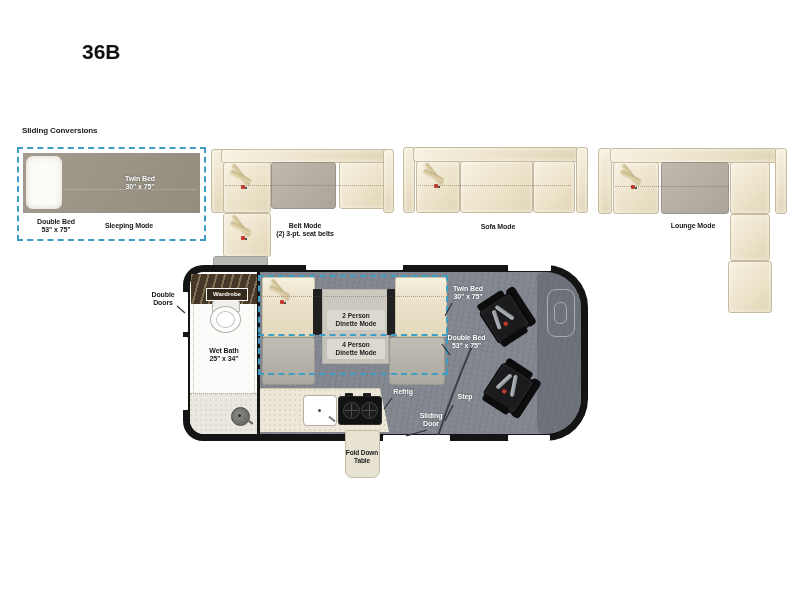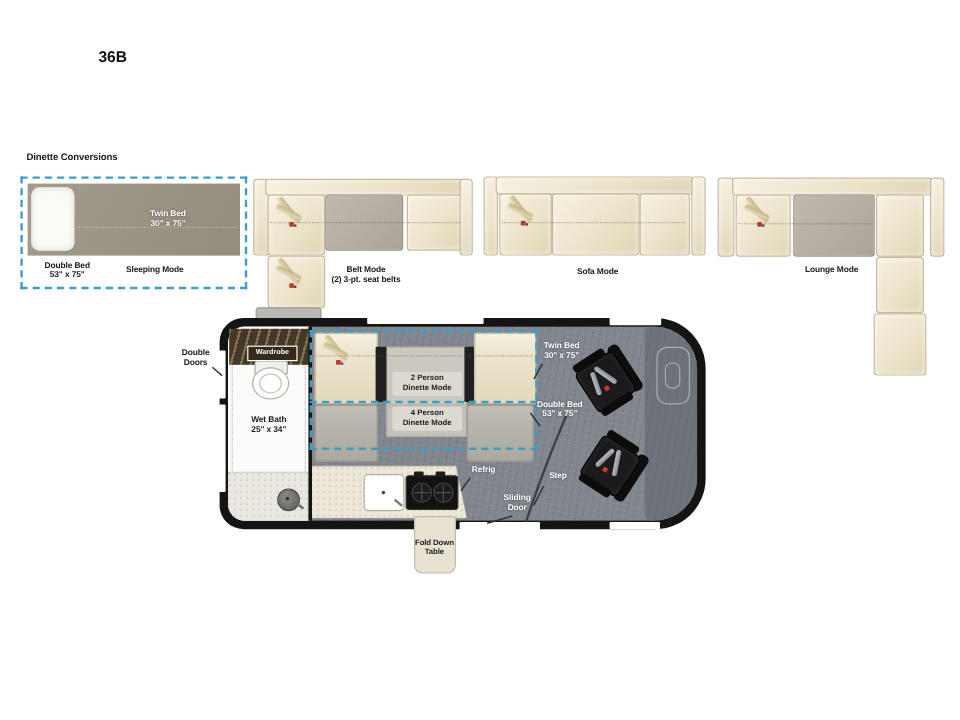--- a/index.html
+++ b/index.html
@@ -3,21 +3,21 @@
 <meta charset="utf-8">
 <style>
   html,body{margin:0;padding:0;background:#fff;}
   .page{position:relative;width:800px;height:600px;background:#ffffff;overflow:hidden;
         font-family:"Liberation Sans",sans-serif;}
   .abs{position:absolute;}
   .lbl{position:absolute;font-weight:bold;color:#1a1a1a;line-height:1.18;white-space:pre-line;
        text-align:center;letter-spacing:-0.1px;z-index:13;}
   .lbl.white{color:#fff;text-shadow:0 0 2px rgba(0,0,0,.55);}
   .sz65{font-size:6.5px;} .sz7{font-size:7px;} .sz8{font-size:8px;}
-  .title{position:absolute;left:82px;top:40px;font-size:13px;font-weight:600;color:#111;}
+  .title{position:absolute;left:82px;top:40px;font-size:21px;font-weight:600;color:#111;}
 
   
   .cush{position:absolute;background:linear-gradient(135deg,#f7f1e1 0%,#ece3ca 55%,#e0d5b6 100%);
         border:1px solid #c6bb9e;border-radius:3px;box-shadow:inset 0 0 5px rgba(255,255,255,.65);}
   .cush.gray{background:linear-gradient(135deg,#bfb9ae,#aaa499);border-color:#99938a;box-shadow:none;}
   .dash{border:2px dashed #3e9ec5;}
   .dotline{position:absolute;border-top:1px dotted rgba(95,85,62,.45);height:0;}
 
   
   .belt-icon{position:absolute;inset:0;display:block;}
@@ -118,21 +118,21 @@
 
   .foldtab{position:absolute;left:345px;top:430px;width:33px;height:46px;background:#e8e2d3;
            border:1px solid #c4bca6;border-radius:3px 3px 7px 7px;z-index:8;}
 </style>
 </head>
 <body>
 
 <div class="page">
 
   <div class="title">36B</div>
-  <div class="lbl sz8" style="left:22px;top:126px;width:110px;text-align:left;">Dinette Conversions</div>
+  <div class="lbl sz8" style="left:22px;top:126px;width:110px;text-align:left;">Sliding Conversions</div>
 
   <div class="abs dash" style="left:17px;top:147px;width:185px;height:90px;z-index:5;">
     <div class="bedsurf" style="left:4px;top:4px;width:177px;height:60px;">
       <div class="pillow" style="left:3px;top:3px;width:36px;height:53px;"></div>
       <div class="dotline" style="left:42px;top:36px;width:132px;border-top-color:rgba(255,255,255,.35);"></div>
       <div class="lbl white sz7" style="left:62px;top:22px;width:110px;position:absolute;">Twin Bed
 30" x 75"</div>
     </div>
     <div class="lbl sz7" style="left:8px;top:69px;width:58px;position:absolute;">Double Bed
 53" x 75"</div>

